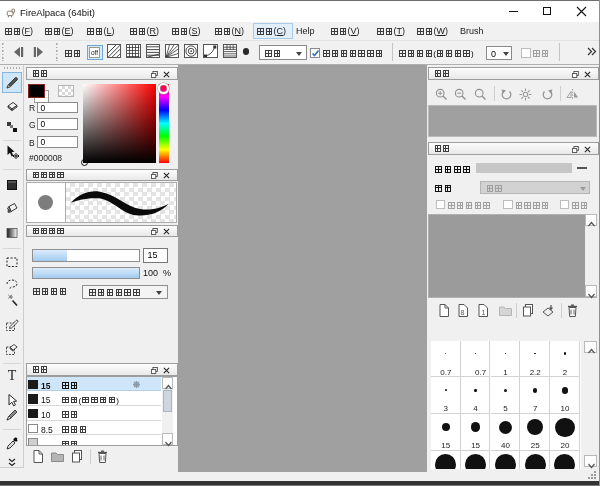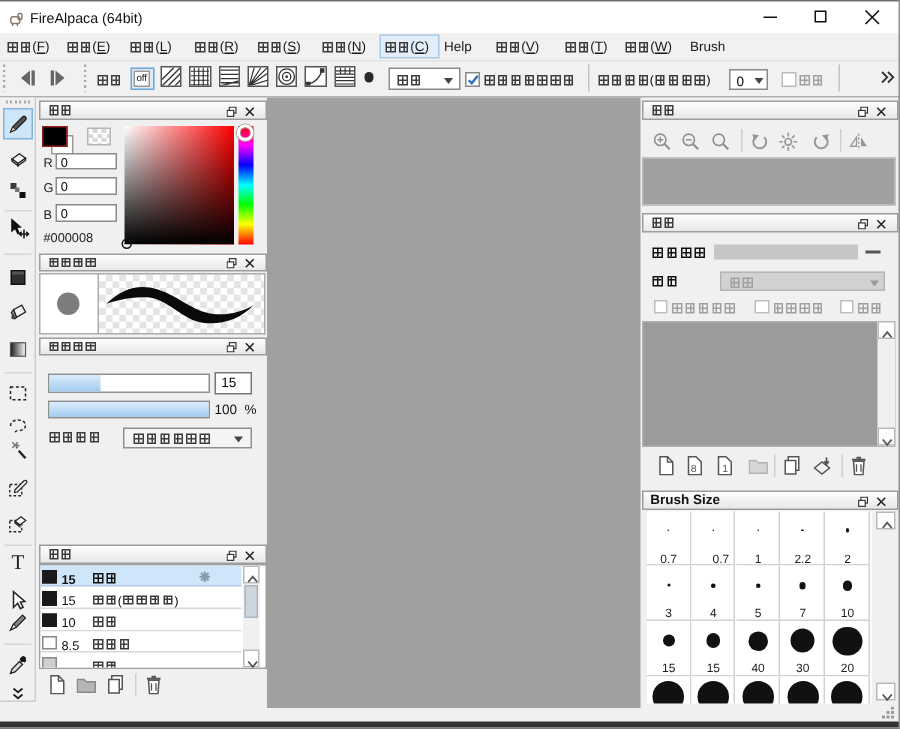--- a/index.html
+++ b/index.html
@@ -416,28 +416,20 @@
 <path d="M1,8 L6,4 L11,8 L6,12 Z" fill="none" stroke="#555" stroke-width="1"></path>
 <path d="M9,1 L9,5 M7.5,3.5 L9,5.5 L10.5,3.5" stroke="#555" stroke-width="1.2" fill="none"></path>
     </svg>
 <div class="ab" style="left:561px;top:302.5px;width:1px;height:15px;background:#cfcfcf"></div>
 <svg class="ab" style="left:567px;top:303.5px" width="11" height="13" viewBox="0 0 11 13">
 <path d="M2,3.5 H9 L8.3,12.5 H2.7 Z" fill="#fff" stroke="#555" stroke-width="1"></path>
 <rect x="1" y="1.8" width="9" height="1.4" fill="#555"></rect>
       <rect x="4" y="0.5" width="3" height="1.4" fill="#555"></rect>
 <path d="M4,5.5 V10.5 M7,5.5 V10.5" stroke="#555" stroke-width="0.9"></path>
     </svg>
-<div class="ab" style="left:427.5px;top:327px;width:171px;height:12.5px;background:linear-gradient(#fdfdfd,#e8e8e8);border:1px solid #9d9d9d;font-size:8.5px;color:#111;line-height:11.5px;padding-left:5px"><b style="font-size:9px">Brush Size</b>
-<svg class="hico" style="right:19px" width="8" height="8" viewBox="0 0 8 8">
-        <rect x="2.2" y="0.5" width="5" height="4.5" fill="#fff" stroke="#333" stroke-width="0.9"></rect>
-        <rect x="0.5" y="3" width="5" height="4.5" fill="#fff" stroke="#333" stroke-width="0.9"></rect>
-      </svg>
-<svg class="hico" style="right:7px" width="8" height="8" viewBox="0 0 8 8">
-        <path d="M1,1 L7,7 M7,1 L1,7" stroke="#222" stroke-width="1.2"></path>
-      </svg></div>
 <div class="ab" style="left:430.9px;top:340.5px;width:150.0px;height:128.5px;background:#fff;border-left:1px solid #c9c9c9;overflow:hidden"></div>
 <div class="ab" style="left:430.9px;top:340.5px;width:29.8px;height:36.9px;background:#fff;border-right:1px solid #d2d2d2;border-bottom:1px solid #d2d2d2"></div>
 <div class="ab" style="left:445.34999999999997px;top:353.05px;width:0.9px;height:0.9px;border-radius:50%;background:#111"></div>
 <div class="ab" style="left:430.9px;top:367.5px;width:29.8px;text-align:center;font-size:8px;color:#222">0.7</div>
 <div class="ab" style="left:460.7px;top:340.5px;width:29.8px;height:36.9px;background:#fff;border-right:1px solid #d2d2d2;border-bottom:1px solid #d2d2d2"></div>
 <div class="ab" style="left:475.04999999999995px;top:352.95px;width:1.1px;height:1.1px;border-radius:50%;background:#111"></div>
 <div class="ab" style="left:475px;top:367.5px;width:29.8px;text-align:left;font-size:8px;color:#222">0.7</div>
 <div class="ab" style="left:490.5px;top:340.5px;width:29.8px;height:36.9px;background:#fff;border-right:1px solid #d2d2d2;border-bottom:1px solid #d2d2d2"></div>
 <div class="ab" style="left:504.7px;top:352.8px;width:1.4px;height:1.4px;border-radius:50%;background:#111"></div>
 <div class="ab" style="left:490.5px;top:367.5px;width:29.8px;text-align:center;font-size:8px;color:#222">1</div>
@@ -466,21 +458,21 @@
 <div class="ab" style="left:441.59999999999997px;top:423.1px;width:8.4px;height:8.4px;border-radius:50%;background:#111"></div>
 <div class="ab" style="left:430.9px;top:441.3px;width:29.8px;text-align:center;font-size:8px;color:#222">15</div>
 <div class="ab" style="left:460.7px;top:414.3px;width:29.8px;height:36.9px;background:#fff;border-right:1px solid #d2d2d2;border-bottom:1px solid #d2d2d2"></div>
 <div class="ab" style="left:470.7px;top:422.40000000000003px;width:9.8px;height:9.8px;border-radius:50%;background:#111"></div>
 <div class="ab" style="left:460.7px;top:441.3px;width:29.8px;text-align:center;font-size:8px;color:#222">15</div>
 <div class="ab" style="left:490.5px;top:414.3px;width:29.8px;height:36.9px;background:#fff;border-right:1px solid #d2d2d2;border-bottom:1px solid #d2d2d2"></div>
 <div class="ab" style="left:498.79999999999995px;top:420.7px;width:13.2px;height:13.2px;border-radius:50%;background:#111"></div>
 <div class="ab" style="left:490.5px;top:441.3px;width:29.8px;text-align:center;font-size:8px;color:#222">40</div>
 <div class="ab" style="left:520.3px;top:414.3px;width:29.8px;height:36.9px;background:#fff;border-right:1px solid #d2d2d2;border-bottom:1px solid #d2d2d2"></div>
 <div class="ab" style="left:527.0999999999999px;top:419.2px;width:16.2px;height:16.2px;border-radius:50%;background:#111"></div>
-<div class="ab" style="left:520.3px;top:441.3px;width:29.8px;text-align:center;font-size:8px;color:#222">30</div>
+<div class="ab" style="left:520.3px;top:441.3px;width:29.8px;text-align:center;font-size:8px;color:#222">25</div>
 <div class="ab" style="left:550.1px;top:414.3px;width:29.8px;height:36.9px;background:#fff;border-right:1px solid #d2d2d2;border-bottom:1px solid #d2d2d2"></div>
 <div class="ab" style="left:555.4px;top:417.7px;width:19.2px;height:19.2px;border-radius:50%;background:#111"></div>
 <div class="ab" style="left:550.1px;top:441.3px;width:29.8px;text-align:center;font-size:8px;color:#222">20</div>
 <div class="ab" style="left:430.9px;top:451.2px;width:29.8px;height:17.80000000000001px;background:#fff;border-right:1px solid #d2d2d2;overflow:hidden">
       <div style="position:absolute;left:4.4px;top:3px;width:21px;height:21px;border-radius:50%;background:#111"></div>
     </div>
 <div class="ab" style="left:460.7px;top:451.2px;width:29.8px;height:17.80000000000001px;background:#fff;border-right:1px solid #d2d2d2;overflow:hidden">
       <div style="position:absolute;left:4.4px;top:3px;width:21px;height:21px;border-radius:50%;background:#111"></div>
     </div>
 <div class="ab" style="left:490.5px;top:451.2px;width:29.8px;height:17.80000000000001px;background:#fff;border-right:1px solid #d2d2d2;overflow:hidden">

